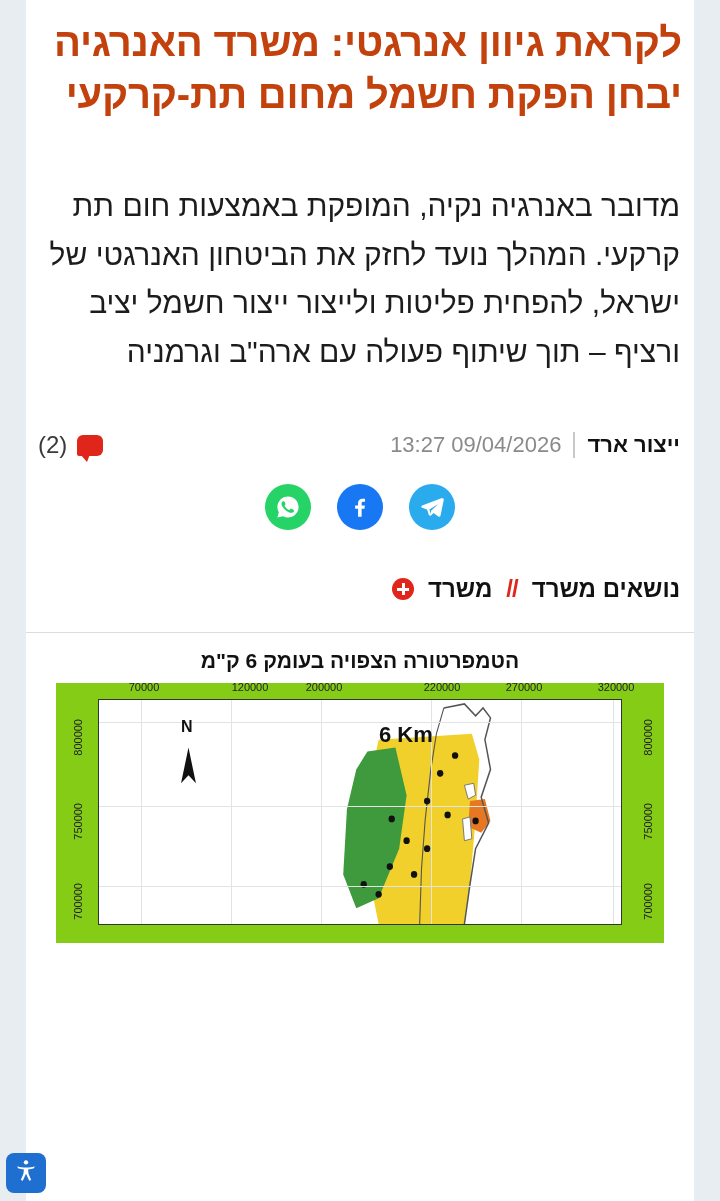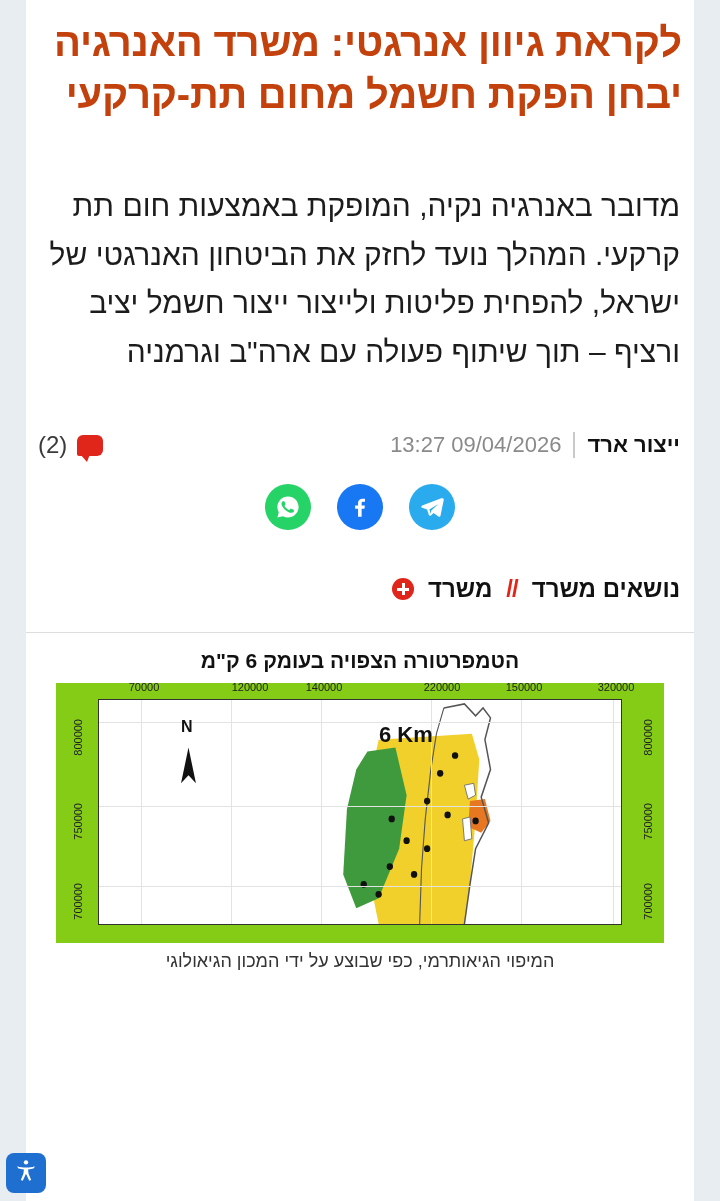--- a/index.html
+++ b/index.html
@@ -348,23 +348,23 @@
 
     <div class="rule"></div>
 
     <figure class="figure">
       <div class="fig-title">הטמפרטורה הצפויה בעומק 6 ק"מ</div>
 
       <div class="map-wrap">
 
         <div class="tick-top" style="left:88px;">70000</div>
         <div class="tick-top" style="left:194px;">120000</div>
-        <div class="tick-top" style="left:268px;">140000</div>
+        <div class="tick-top" style="left:268px;">200000</div>
         <div class="tick-top" style="left:386px;">220000</div>
-        <div class="tick-top" style="left:468px;">150000</div>
+        <div class="tick-top" style="left:468px;">270000</div>
         <div class="tick-top" style="left:560px;">320000</div>
 
         <div class="tick-left" style="left:16px; top:36px;">800000</div>
         <div class="tick-left" style="left:16px; top:120px;">750000</div>
         <div class="tick-left" style="left:16px; top:200px;">700000</div>
 
         <div class="tick-right" style="right:10px; top:36px;">800000</div>
         <div class="tick-right" style="right:10px; top:120px;">750000</div>
         <div class="tick-right" style="right:10px; top:200px;">700000</div>
 
@@ -416,21 +416,20 @@
             <g>
               <polygon points="96,48 104,84 96,76 88,84" fill="#111111"></polygon>
             </g>
           </svg>
 
           <span class="north-label" style="left:82px; top:18px;">N</span>
           <span class="scale-label" style="left:280px; top:22px;">6 Km</span>
         </div>
       </div>
 
-      <figcaption class="fig-caption">המיפוי הגיאותרמי, כפי שבוצע על ידי המכון הגיאולוגי</figcaption>
     </figure>
 
   </div>
 
   <div class="a11y">
     <span>
       <svg width="26" height="26" viewBox="0 0 24 24" fill="#ffffff" aria-hidden="true">
         <circle cx="12" cy="4" r="2"></circle>
         <path d="M20 7.5c-2.3.9-5 1.3-8 1.3S6.3 8.4 4 7.5l.6 1.9c1.7.6 3.6 1 5.5 1.1l-.5 4.1-2.4 5.6 1.8.8 2.9-6.3h.2l2.9 6.3 1.8-.8-2.4-5.6-.5-4.1c1.9-.1 3.8-.5 5.5-1.1L20 7.5z"></path>
       </svg>

